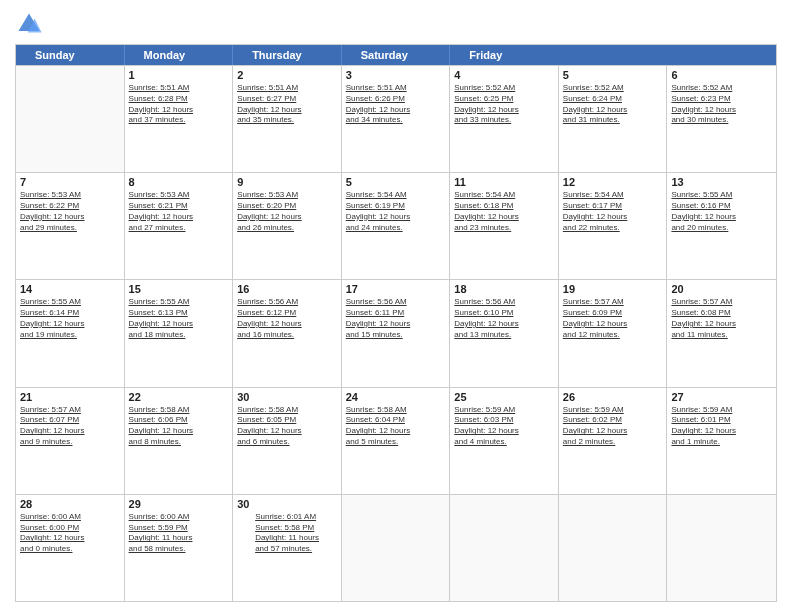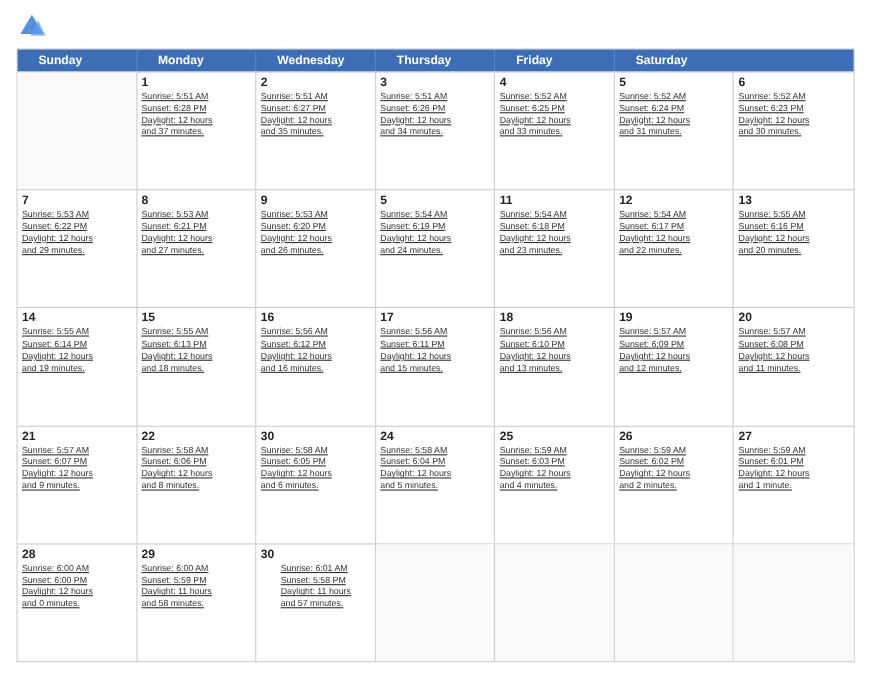--- a/index.html
+++ b/index.html
@@ -125,24 +125,23 @@
     <div class="title-block">
       <h1></h1>
       <p></p>
     </div>
   </div>
 
   <div class="calendar">
     <div class="cal-header">
     <div class="cal-header-cell">Sunday</div>
         <div class="cal-header-cell">Monday</div>
-        <div class="cal-header-cell">Wednesday</div>
         <div class="cal-header-cell">Thursday</div>
+        <div class="cal-header-cell">Saturday</div>
         <div class="cal-header-cell">Friday</div>
-        <div class="cal-header-cell">Saturday</div>
       </div>
     <div class="cal-body">
     <div class="cal-row">
           <div class="cal-cell empty"></div>
           <div class="cal-cell">
             <span class="day-num">1</span>
             <div class="cell-text" style="white-space: pre-line;">Sunrise: 5:51 AM
 Sunset: 6:28 PM
 Daylight: 12 hours
 and 37 minutes.</div>

